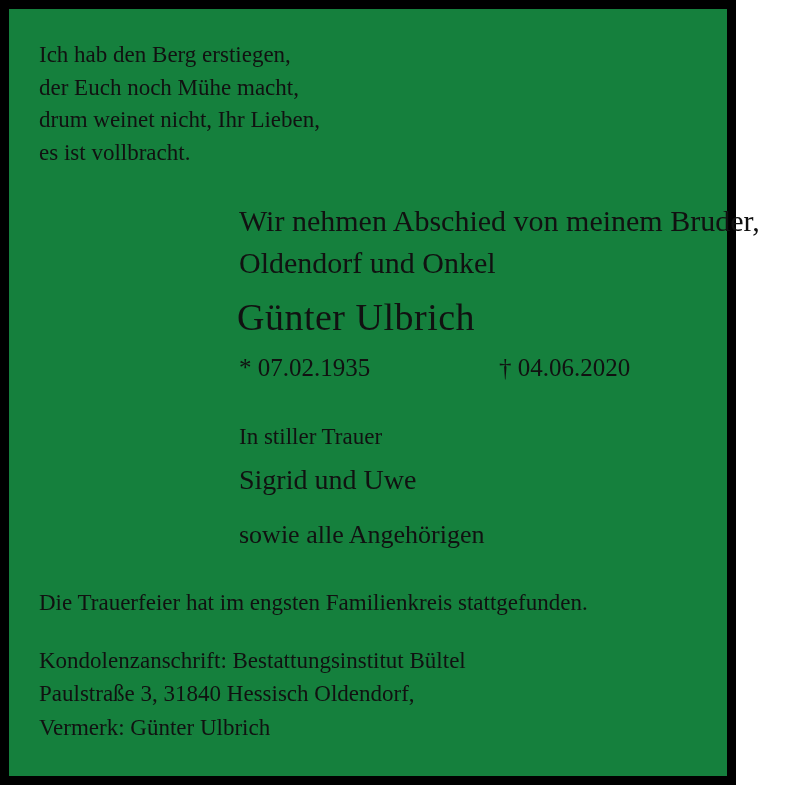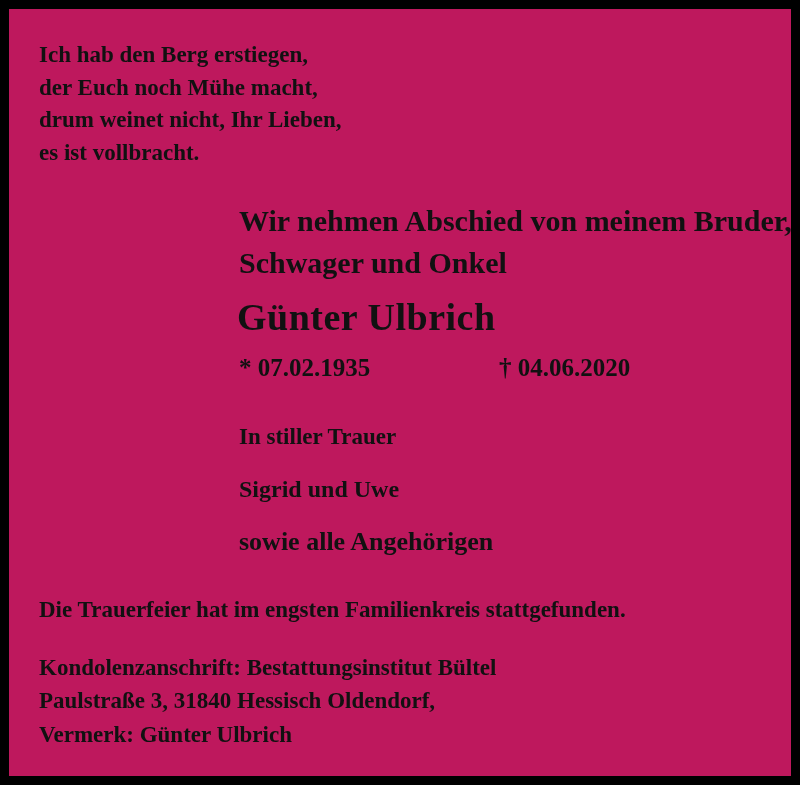--- a/index.html
+++ b/index.html
@@ -9,26 +9,25 @@
   }
   body {
     width: 800px;
     height: 785px;
     font-family: "Liberation Serif", serif;
     color: #111111;
   }
   .obituary {
     position: relative;
     box-sizing: border-box;
-    width: 800px;
+    width: 736px;
     height: 785px;
-    background: #be185d;
+    background: #15803d;
     border: 9px solid #000000;
     padding: 22px 30px 0 30px;
-    font-weight: bold;
   }
   .poem {
     margin-top: 8px;
     font-size: 23px;
     line-height: 1.42;
     text-align: left;
   }
   .poem div {
     white-space: pre;
   }
@@ -62,22 +61,22 @@
     white-space: pre;
   }
   .dates .death {
     white-space: pre;
   }
   .mourning {
     margin-top: 42px;
     font-size: 23px;
   }
   .mourners {
-    margin-top: 26px;
-    font-size: 24px;
+    margin-top: 14px;
+    font-size: 28px;
   }
   .all-relatives {
     margin-top: 24px;
     font-size: 26px;
   }
   .ceremony {
     margin-top: 40px;
     font-size: 23px;
     white-space: pre;
   }
@@ -99,21 +98,21 @@
     <div>Ich hab den Berg erstiegen,</div>
     <div>der Euch noch Mühe macht,</div>
     <div>drum weinet nicht, Ihr Lieben,</div>
     <div>es ist vollbracht.</div>
   </div>
 
   <div class="body-block">
 
     <div class="intro">
       <div>Wir nehmen Abschied von meinem Bruder,</div>
-      <div>Schwager und Onkel</div>
+      <div>Oldendorf und Onkel</div>
     </div>
 
     <div class="name">Günter Ulbrich</div>
 
     <div class="dates">
       <span class="birth">* 07.02.1935</span>
       <span class="death">† 04.06.2020</span>
     </div>
 
     <div class="mourning">In stiller Trauer</div>

